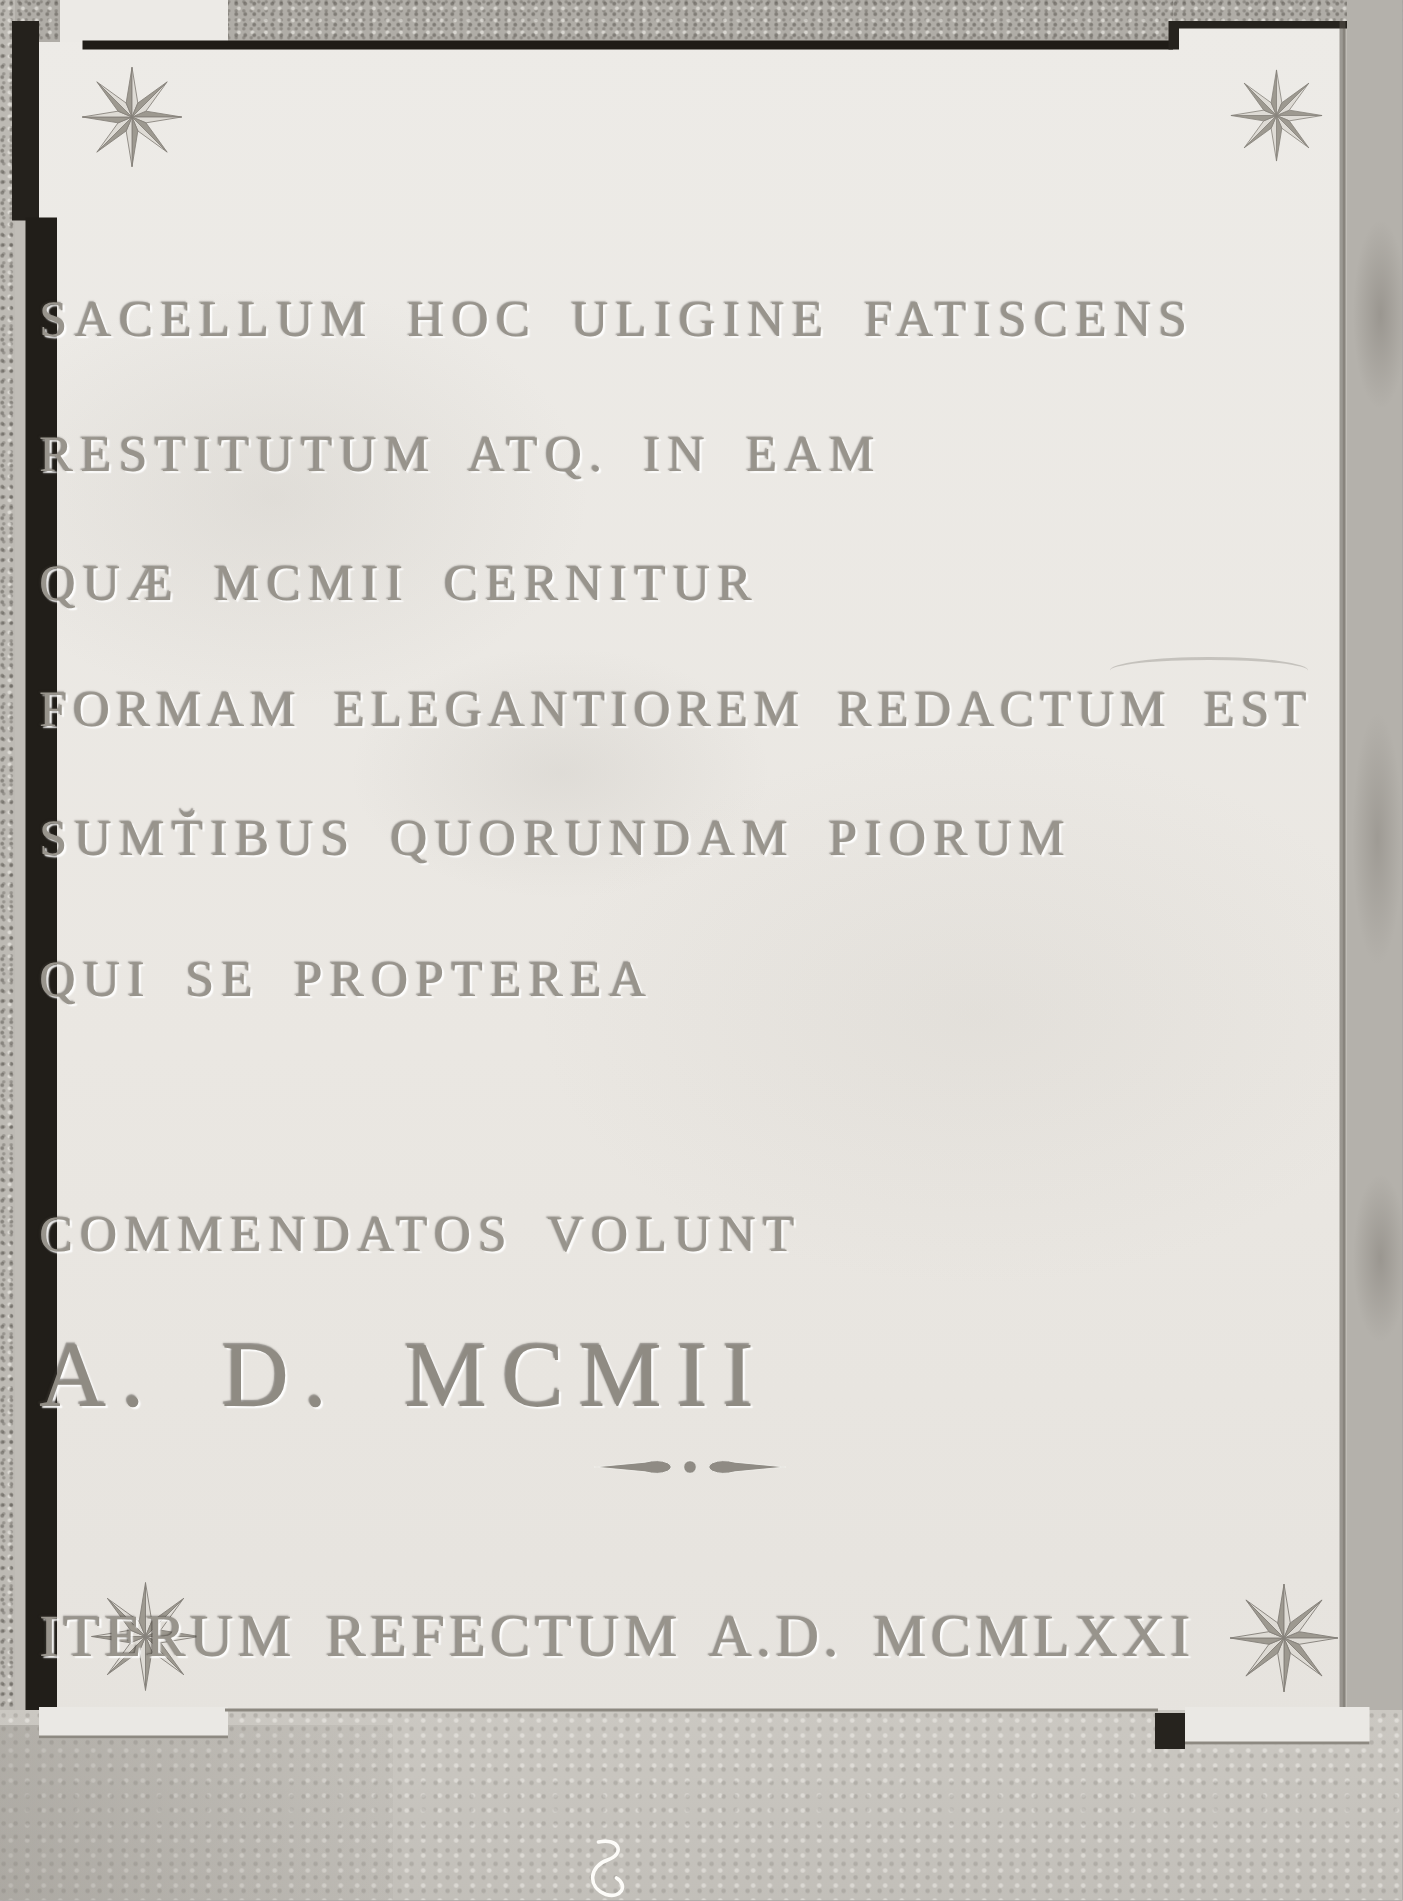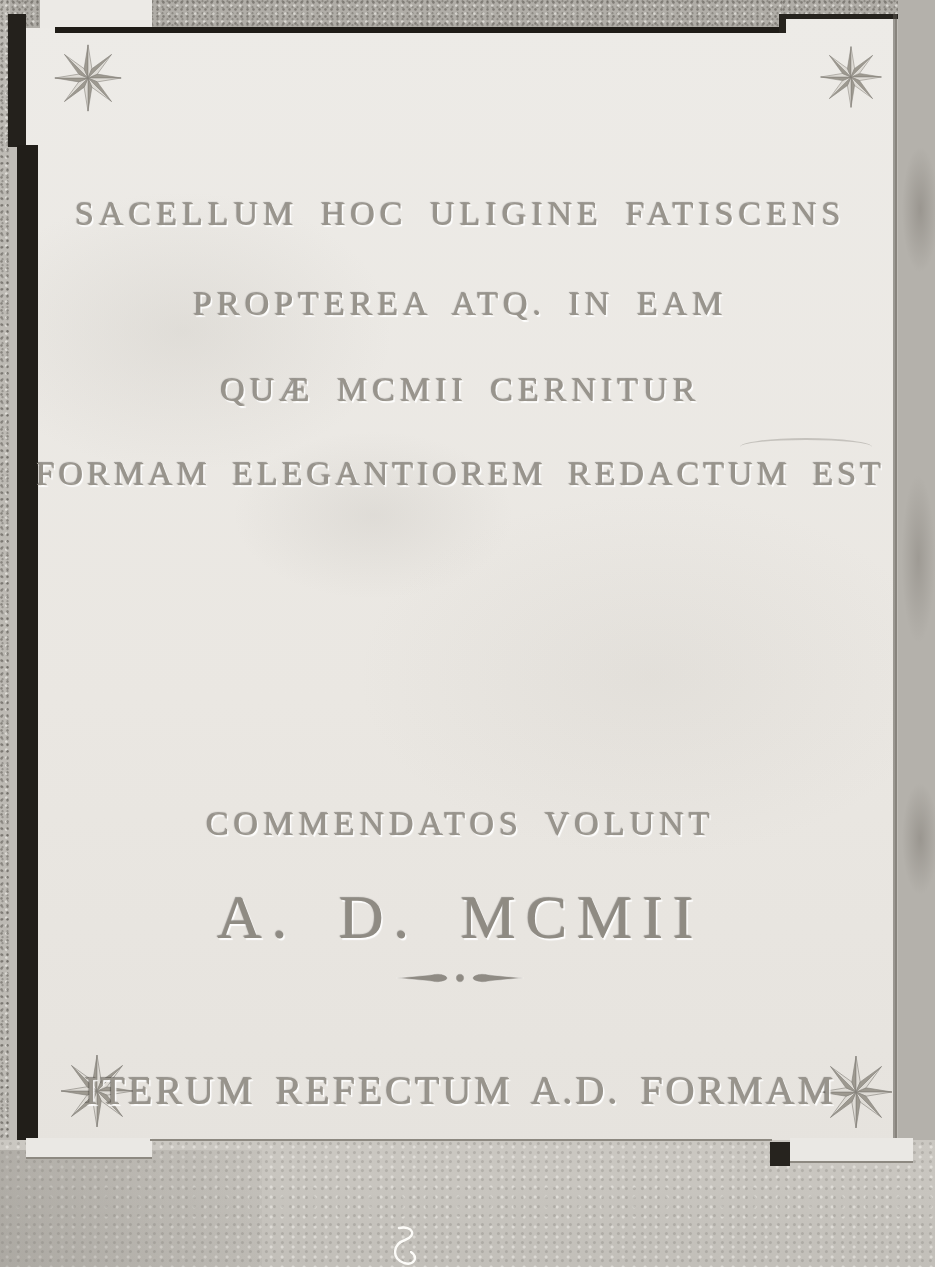--- a/index.html
+++ b/index.html
@@ -58,21 +58,21 @@
   #sill-left-shade{left:0;top:1150px;width:262px;height:117px;
     background:linear-gradient(90deg, rgba(130,126,119,.35), rgba(130,126,119,.08));}
   #white-ext-left{left:26px;top:1138px;width:126px;height:19px;background:#eae8e4;
     border-bottom:2px solid #8d8981;}
   #hairline-mid{left:150px;top:1139px;width:622px;height:2px;background:#8c8880;}
   #notch{left:770px;top:1142px;width:20px;height:24px;background:#26231e;}
   #white-ext-right{left:790px;top:1138px;width:123px;height:23px;background:#eae8e4;
     border-bottom:2px solid #8d8981;}
   
   .line{
-    position:absolute; left:26px; width:869px; text-align:center;
+    position:absolute; left:26px; width:869px; text-align:left;
     color:#98948c; letter-spacing:5px; word-spacing:9px;
     font-size:34px; line-height:44px; white-space:nowrap;
     text-shadow:-1px -1px 1px rgba(58,54,48,.5), 1.5px 1.5px 1px rgba(255,255,255,.95);
   }
   #l1{top:192px;} #l2{top:282px;} #l3{top:368px;} #l4{top:452px; letter-spacing:4px;font-family:Liberation Serif, serif;}
   #l5{top:538px;} #l6{top:632px;} #l7{top:710px;} #l8{top:802px;}
   #l9{top:878px; font-size:62px; line-height:78px; letter-spacing:10px; word-spacing:16px; color:#8f8b83;font-family:Liberation Serif, serif;}
   #l10{top:988px; font-size:40px; line-height:50px; letter-spacing:3px; word-spacing:7px;}
   #l11{top:1066px; font-size:40px; line-height:50px; letter-spacing:3px; word-spacing:7px;}
   #l7::first-letter{font-size:1.22em;}
@@ -152,26 +152,28 @@
       <use href="#star8"></use>
     </svg>
   <svg class="star" id="star-bl" width="78" height="78" viewBox="-50 -50 100 100">
       <use href="#star8"></use>
     </svg>
   <svg class="star" id="star-br" width="78" height="78" viewBox="-50 -50 100 100">
       <use href="#star8"></use>
     </svg>
 
   <div class="line" id="l1">SACELLUM HOC ULIGINE FATISCENS</div>
-  <div class="line" id="l2">PROPTEREA ATQ. IN EAM</div>
+  <div class="line" id="l2">RESTITUTUM ATQ. IN EAM</div>
   <div class="line" id="l3">QUÆ MCMII CERNITUR</div>
   <div class="line" id="l4">FORMAM ELEGANTIOREM REDACTUM EST</div>
+  <div class="line" id="l5">SUMT̆IBUS QUORUNDAM PIORUM</div>
+  <div class="line" id="l6">QUI SE PROPTEREA</div>
   <div class="line" id="l8">COMMENDATOS VOLUNT</div>
   <div class="line" id="l9">A. D. MCMII</div>
-  <div class="line" id="l11">ITERUM REFECTUM A.D. FORMAM</div>
+  <div class="line" id="l11">ITERUM REFECTUM A.D. MCMLXXI</div>
 
   <svg class="abs" id="divider" width="132" height="12" viewBox="0 0 132 12">
       <use href="#comet-divider"></use>
     </svg>
 
   <div class="abs" id="scratch-faint"></div>
   <svg class="abs" id="scratch3" width="44" height="42" viewBox="0 0 44 42">
     <path d="M16,2 C30,-1 34,10 22,14 C10,18 8,32 21,37 C31,40 36,31 28,26" fill="none" stroke="#fdfcf9" stroke-width="2.4" stroke-linecap="round"></path>
   </svg>
 

